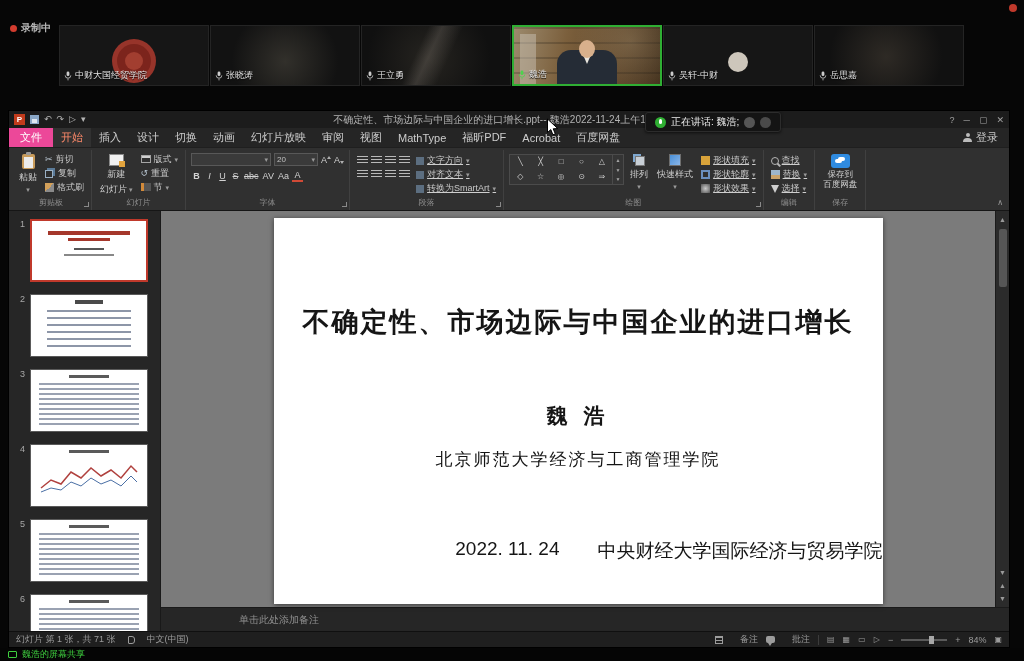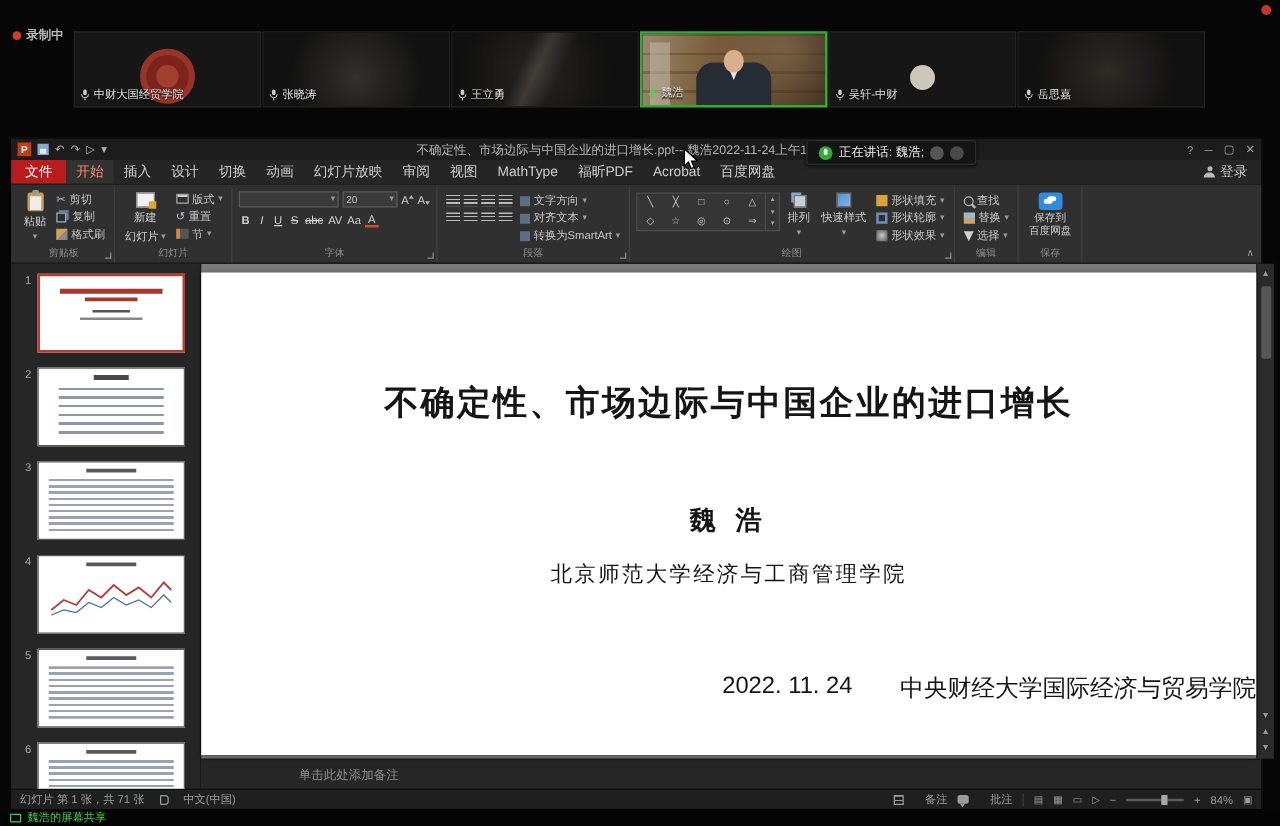--- a/index.html
+++ b/index.html
@@ -54,21 +54,21 @@
   .app-ic { width:11px; height:11px; background:#c13b1c; color:#fff; font-size:8px; font-weight:bold;
             display:flex; align-items:center; justify-content:center; }
   .save-ic { width:9px; height:9px; background:#8aa7c7; position:relative; }
   .save-ic::after { content:""; position:absolute; left:2px; bottom:1px; width:5px; height:4px; background:#dfe7f0; }
   .qat-glyph { font-size:9px; color:#b5b5b5; line-height:1; }
   .tb-title { flex:1; text-align:center; color:#b3b3b3; white-space:nowrap; overflow:hidden; text-overflow:ellipsis; }
   .tb-ctrls { display:flex; align-items:center; gap:9px; font-size:9px; color:#a0a0a0; }
 
   .tabs { height:19px; background:#252525; display:flex; align-items:stretch; font-size:11px; color:#cdcdcd; flex:none; }
   .tab { display:flex; align-items:center; padding:0 8px; }
-  .tab.file { background:#b91c1c; color:#fff; padding:0 11px; }
+  .tab.file { background:#ec4899; color:#fff; padding:0 11px; }
   .tab.active { background:#313131; color:#ff8a6a; }
   .signin { margin-left:auto; display:flex; align-items:center; gap:4px; padding:0 11px; color:#c8c8c8; }
   .person-ic { width:9px; height:9px; position:relative; }
   .person-ic::before { content:""; position:absolute; left:2.5px; top:0; width:4px; height:4px; border-radius:50%; background:#bbb; }
   .person-ic::after { content:""; position:absolute; left:0; bottom:0; width:9px; height:4px; border-radius:4px 4px 0 0; background:#bbb; }
 
   .ribbon { height:64px; background:#303030; border-top:1px solid #1f1f1f; border-bottom:1px solid #161616;
             display:flex; padding:2px 2px 0; position:relative; flex:none; font-size:9px; color:#cfcfcf; }
   .group { position:relative; border-right:1px solid #404040; padding:2px 5px 13px; flex:none; }
   .g-label { position:absolute; left:0; right:0; bottom:2px; text-align:center; font-size:8px; color:#8d8d8d; }
@@ -100,21 +100,21 @@
      border-left:2.5px solid transparent; border-right:2.5px solid transparent; }
   .a-btn.up::after { top:1px; border-bottom:3px solid #b0b0b0; }
   .a-btn.dn::after { bottom:1px; border-top:3px solid #b0b0b0; }
   .font-row2 { display:flex; gap:2px; align-items:center; }
   .fb { min-width:11px; height:13px; display:flex; align-items:center; justify-content:center; font-size:9px; color:#d2d2d2; padding:0 1px; }
   .fb.b { font-weight:bold; } .fb.i { font-style:italic; } .fb.u { text-decoration:underline; }
   .fb.s, .fb.abc { text-decoration:line-through; }
   .fb.colorA { border-bottom:2px solid #d04a36; }
   .par-left { display:grid; grid-template-columns:repeat(4,14px); grid-auto-rows:14px; align-content:start; padding-top:2px; }
   .mi-lines { width:11px; height:9px; margin:2px; background:repeating-linear-gradient(to bottom,#b9b9b9 0 1px,transparent 1px 3px); }
-  .par-right { display:flex; flex-direction:column; gap:1px; padding-top:2px; }
+  .par-right { display:flex; flex-direction:column; gap:1px; padding-top:2px;text-decoration:underline; }
   .txt-btn { display:flex; align-items:center; gap:3px; height:13px; padding:0 2px; color:#c8c8c8; white-space:nowrap; }
   .ic-sq { width:8px; height:8px; background:#5c6e80; flex:none; }
   .shape-wrap { display:flex; padding-top:2px; }
   .shape-grid { width:104px; height:31px; background:#353535; border:1px solid #4b4b4b;
                 display:grid; grid-template-columns:repeat(5,1fr); align-items:center; justify-items:center;
                 font-size:8px; color:#cbcbcb; line-height:1; }
   .shape-scroll { width:11px; height:31px; background:#353535; border:1px solid #4b4b4b; border-left:0;
                   display:flex; flex-direction:column; align-items:center; justify-content:space-between;
                   padding:2px 0; font-size:5px; color:#a5a5a5; }
   .ic-arrange { width:12px; height:12px; position:relative; }
@@ -147,21 +147,21 @@
   .th-bk2 { height:2px; margin:0 32px; background:#888; }
   .th-head { height:4px; margin:5px 44px 6px; background:#4a4a4a; }
   .th-list { height:38px; margin:0 16px; background:repeating-linear-gradient(to bottom,#8d96a8 0 2px,transparent 2px 7px); }
   .th-head2 { height:3px; margin:5px 38px 5px; background:#5a5a5a; }
   .th-para { height:42px; margin:0 8px; background:repeating-linear-gradient(to bottom,#9aa2b2 0 2px,transparent 2px 5px); }
   .th-chart { display:block; margin:2px 8px 0; }
 
   .right-col { flex:1; display:flex; flex-direction:column; min-width:0; }
   .canvas { flex:1; background:#7b7b7b; display:flex; min-height:0; }
   .slide-wrap { flex:1; display:flex; justify-content:center; align-items:flex-start; padding-top:7px; }
-  .slide { width:844px; height:386px; background:#fff; box-shadow:0 1px 5px rgba(0,0,0,.55); position:relative; color:#151515; }
+  .slide { width:609px; height:386px; background:#fff; box-shadow:0 1px 5px rgba(0,0,0,.55); position:relative; color:#151515; }
   .sl-title { position:absolute; top:86px; left:20px; right:20px; text-align:center;
               font-size:27px; font-weight:bold; letter-spacing:2px; }
   .sl-author { position:absolute; top:184px; left:0; right:0; text-align:center; font-size:21px; font-weight:bold; letter-spacing:5px; }
   .sl-aff { position:absolute; top:230px; left:0; right:0; text-align:center; font-size:17px; letter-spacing:2px; }
   .sl-footer { position:absolute; bottom:40px; left:0; right:0; display:flex; justify-content:flex-end; gap:38px; font-size:19px;margin-top:24px; }
   .v-scroll { width:14px; background:#2b2b2b; border-left:1px solid #1b1b1b; display:flex; flex-direction:column;
               align-items:center; padding:2px 0; font-size:7px; color:#9a9a9a; flex:none; }
   .v-thumb { width:8px; height:58px; background:#565656; border-radius:2px; margin-top:3px; }
   .v-spacer { flex:1; }
   .v-btn { padding:3px 0; }

